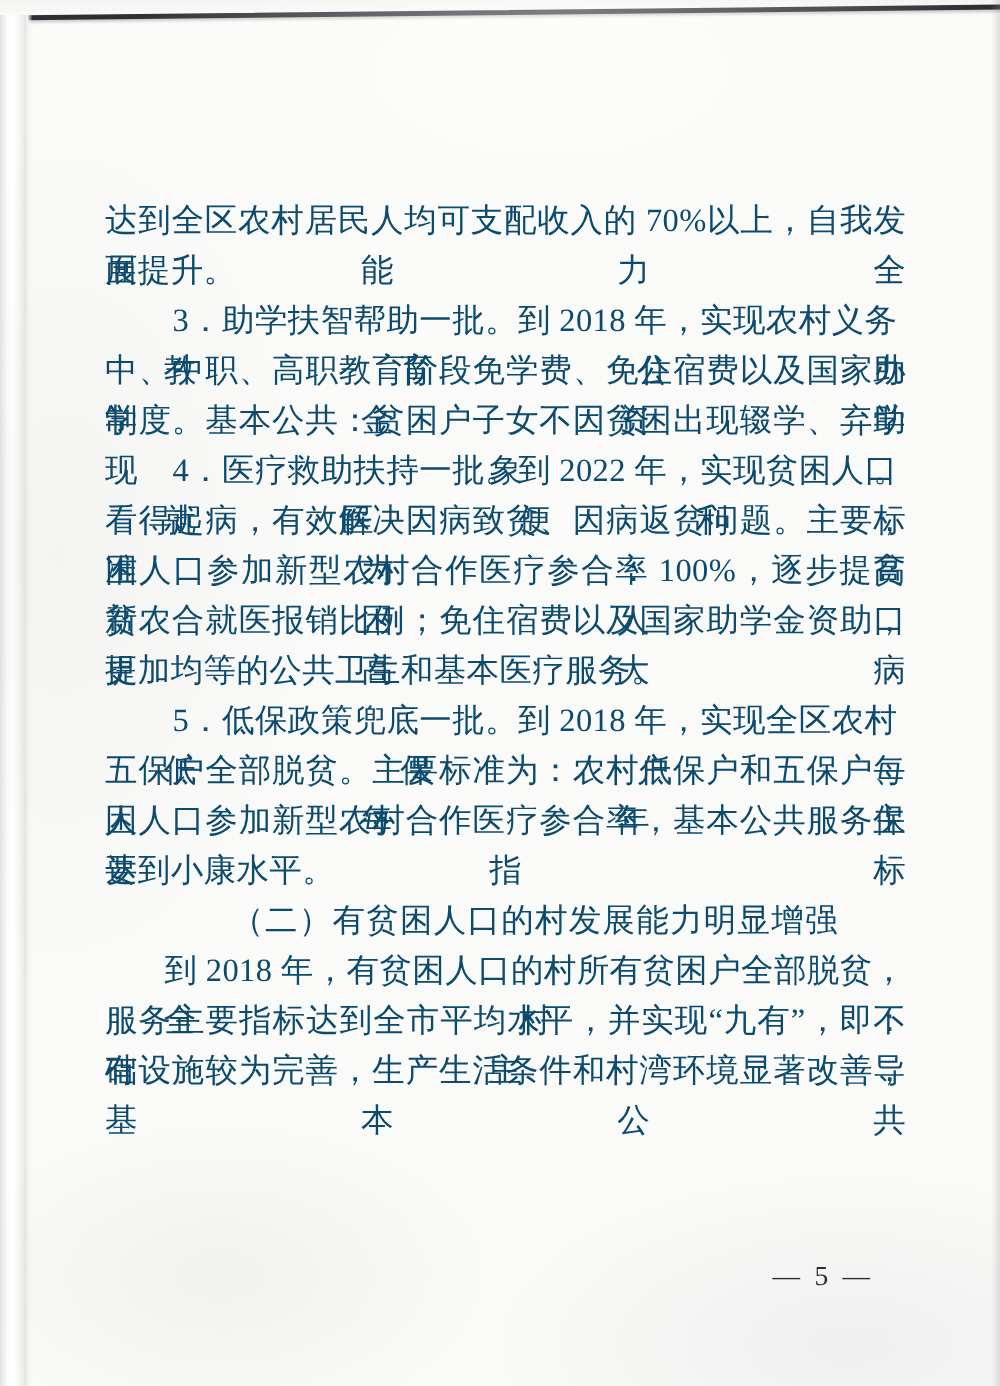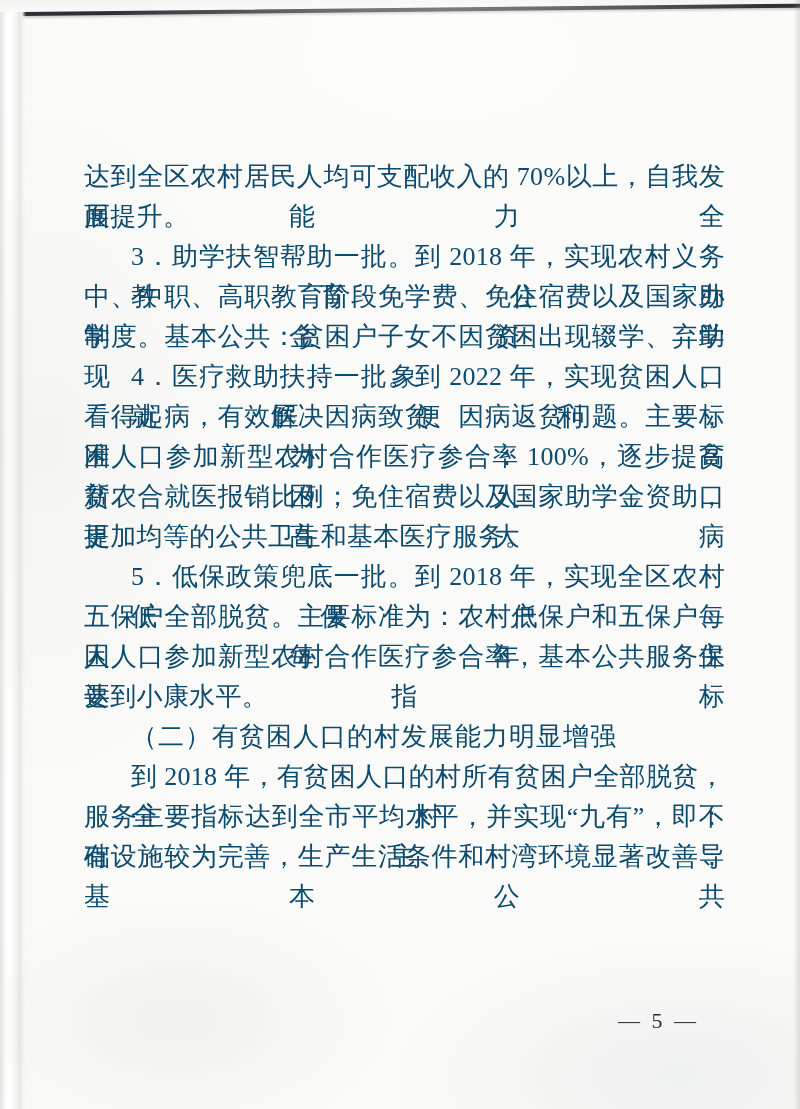--- a/index.html
+++ b/index.html
@@ -79,20 +79,21 @@
     letter-spacing: 0.3px;
     color: #0c4a6e;
     box-sizing: border-box;
   }
   .line.fill {
     text-align: justify;
     text-align-last: justify;
   }
   .line.indent {
     padding-left: 47px;
+    text-align: center;
   }
   .line.heading {
     letter-spacing: 1px;
   }
   .page-number {
     position: absolute;
     top: 1006px;
     left: 618px;
     font-size: 22px;
     line-height: 30px;

